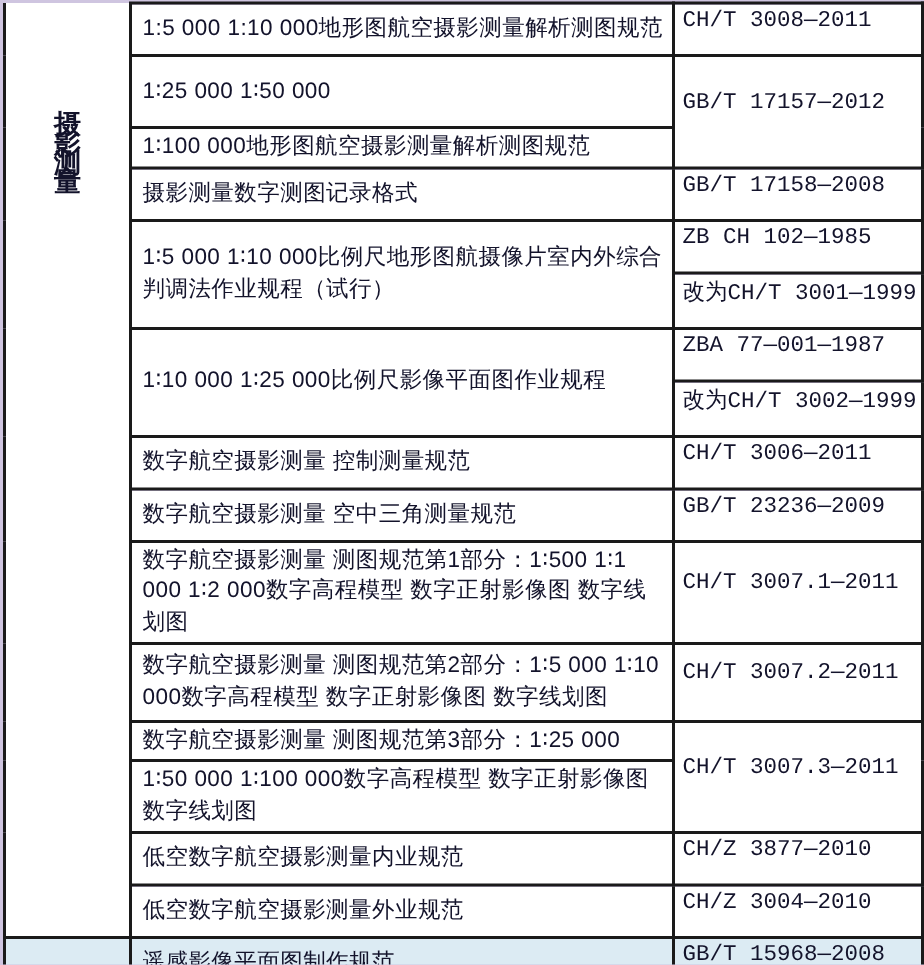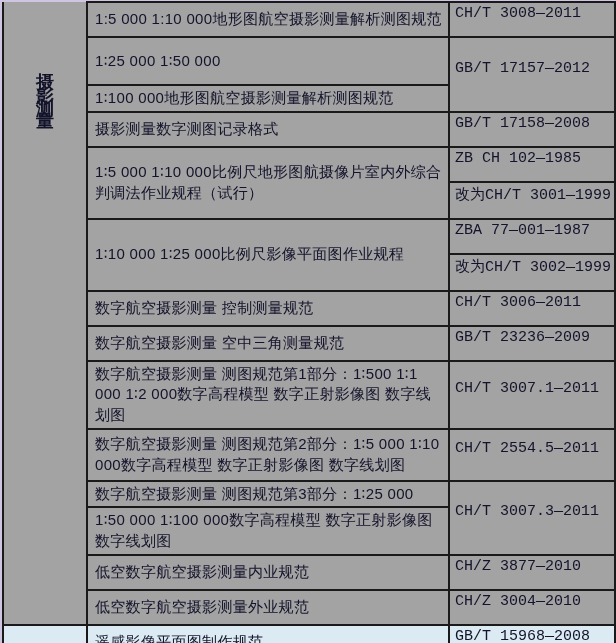--- a/index.html
+++ b/index.html
@@ -13,21 +13,21 @@
     overflow: hidden;
   }
   table.std-table {
     border-collapse: collapse;
     table-layout: fixed;
     width: 612px;
     margin: 1px 0 0 2px;
   }
   td {
     border: 2px solid #1a1a1a;
-    background: #a3a3a3;
+    background: #ffffff;
     vertical-align: middle;
     overflow: hidden;
   }
   td.cat {
     text-align: center;
     font-weight: bold;
     font-size: 18px;
   }
   td.cat-photo {
     border-top: 0;
@@ -108,21 +108,21 @@
     <tr style="height:33px">
       <td class="name">数字航空摄影测量 空中三角测量规范</td>
       <td class="code">GB/T 23236—2009</td>
     </tr>
     <tr style="height:54px">
       <td class="name">数字航空摄影测量 测图规范第1部分：1∶500 1∶1 000 1∶2 000数字高程模型 数字正射影像图 数字线划图</td>
       <td class="code">CH/T 3007.1—2011</td>
     </tr>
     <tr style="height:52px">
       <td class="name">数字航空摄影测量 测图规范第2部分：1∶5 000 1∶10 000数字高程模型 数字正射影像图 数字线划图</td>
-      <td class="code">CH/T 2554.5—2011</td>
+      <td class="code">CH/T 3007.2—2011</td>
     </tr>
     <tr style="height:25px">
       <td class="name">数字航空摄影测量 测图规范第3部分：1∶25 000</td>
       <td class="code" rowspan="2">CH/T 3007.3—2011</td>
     </tr>
     <tr style="height:45px">
       <td class="name">1∶50 000 1∶100 000数字高程模型 数字正射影像图 数字线划图</td>
     </tr>
     <tr style="height:16px">
       <td class="name">低空数字航空摄影测量内业规范</td>

